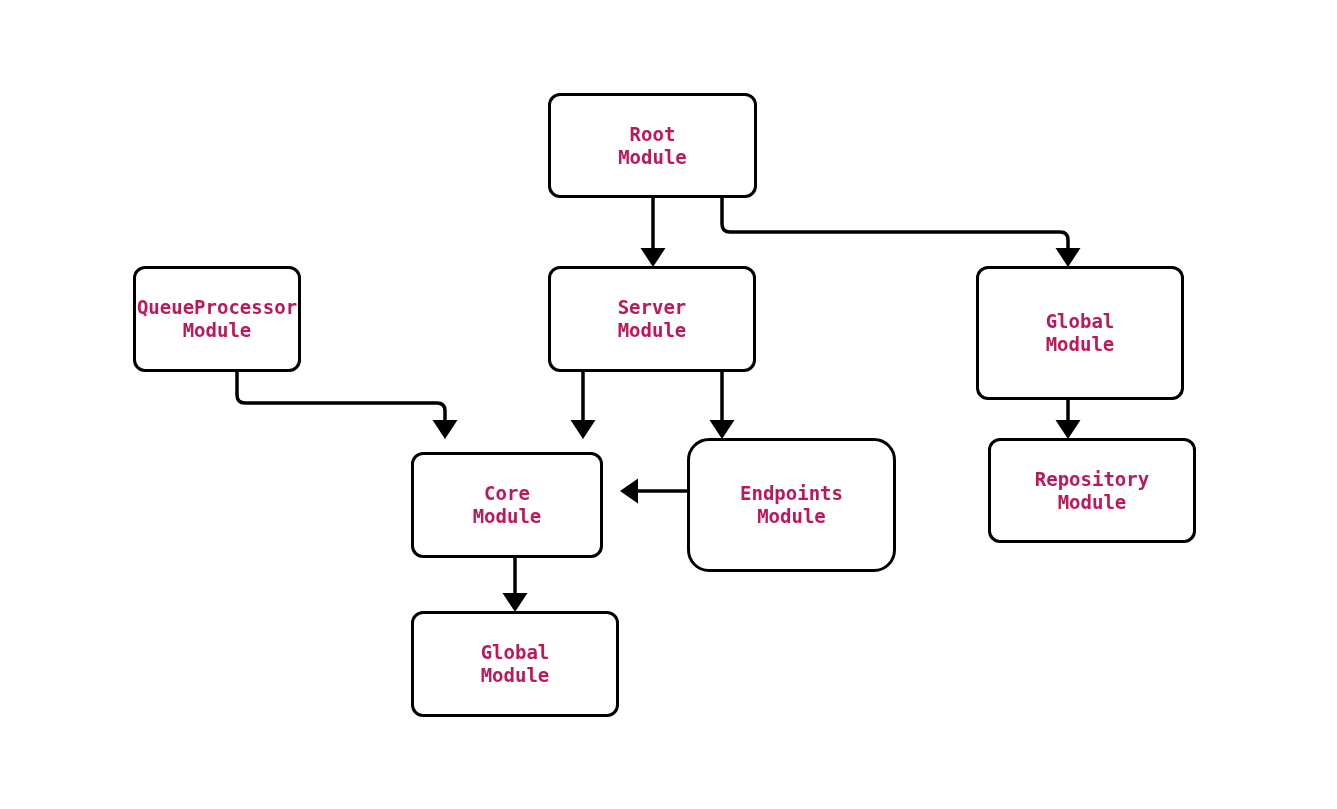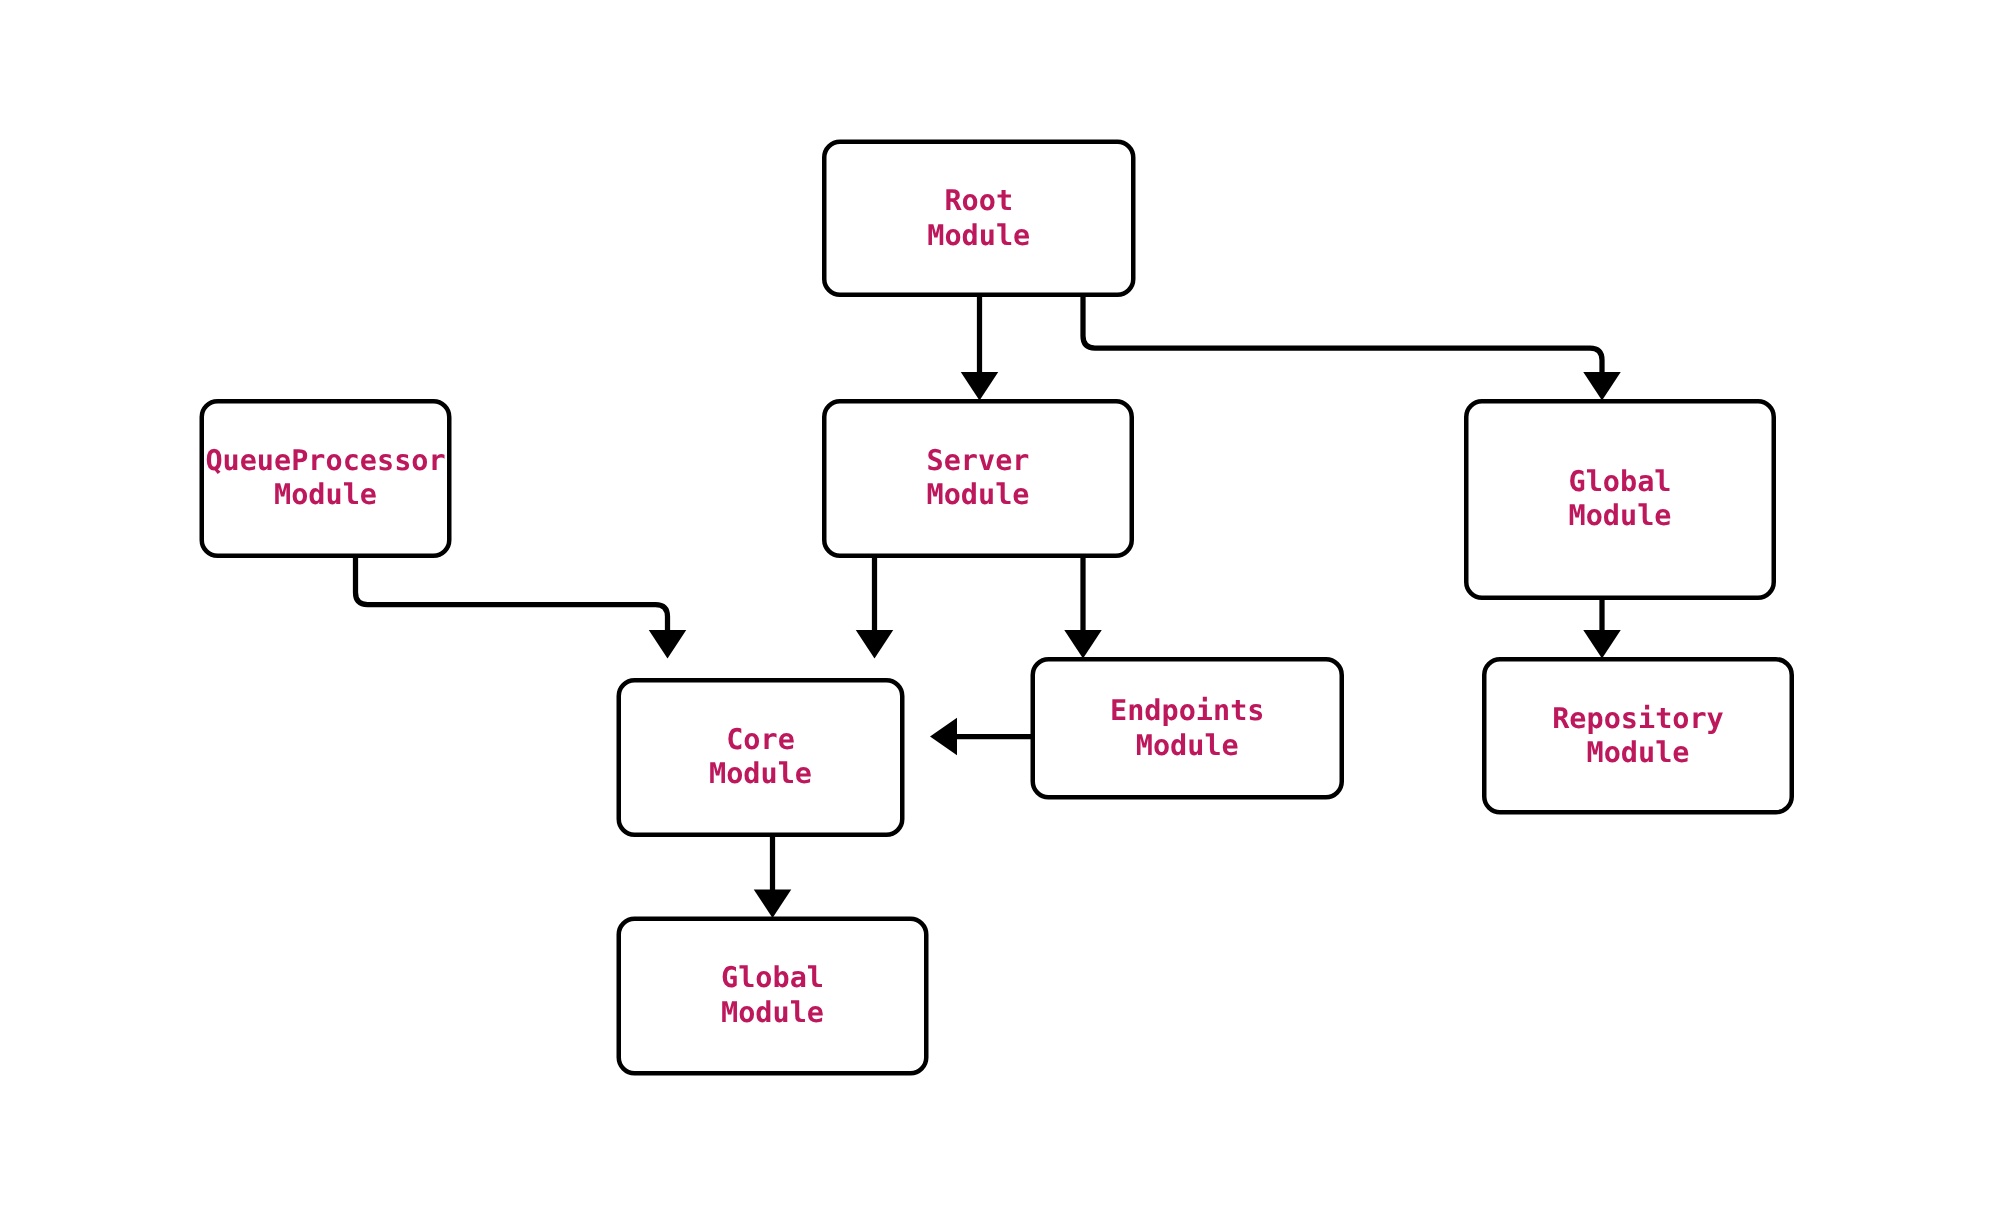--- a/index.html
+++ b/index.html
@@ -49,21 +49,21 @@
     color: #be185d;
     text-align: center;
     white-space: pre-line;
   }
   
   #node-root           { left: 548px; top:  93px; width: 209px; height: 105px; }
   #node-queueprocessor { left: 133px; top: 266px; width: 168px; height: 106px; }
   #node-server         { left: 548px; top: 266px; width: 208px; height: 106px; }
   #node-global         { left: 948px; top: 266px; width: 208px; height: 134px; margin-left: 28px; }
   #node-core           { left: 411px; top: 452px; width: 192px; height: 106px; }
-  #node-endpoints      { left: 687px; top: 438px; width: 209px; height: 95px; }
+  #node-endpoints      { left: 687px; top: 438px; width: 209px; height: 134px; border-radius: 22px; }
   #node-repository     { left: 964px; top: 438px; width: 208px; height: 105px; margin-left: 24px; }
   #node-queue          { left: 411px; top: 611px; width: 208px; height: 106px; }
 </style>
 </head>
 <body>
 
 <div id="canvas">
 
   <svg id="edge-layer" viewBox="0 0 1337 809" xmlns="http://www.w3.org/2000/svg">
 

